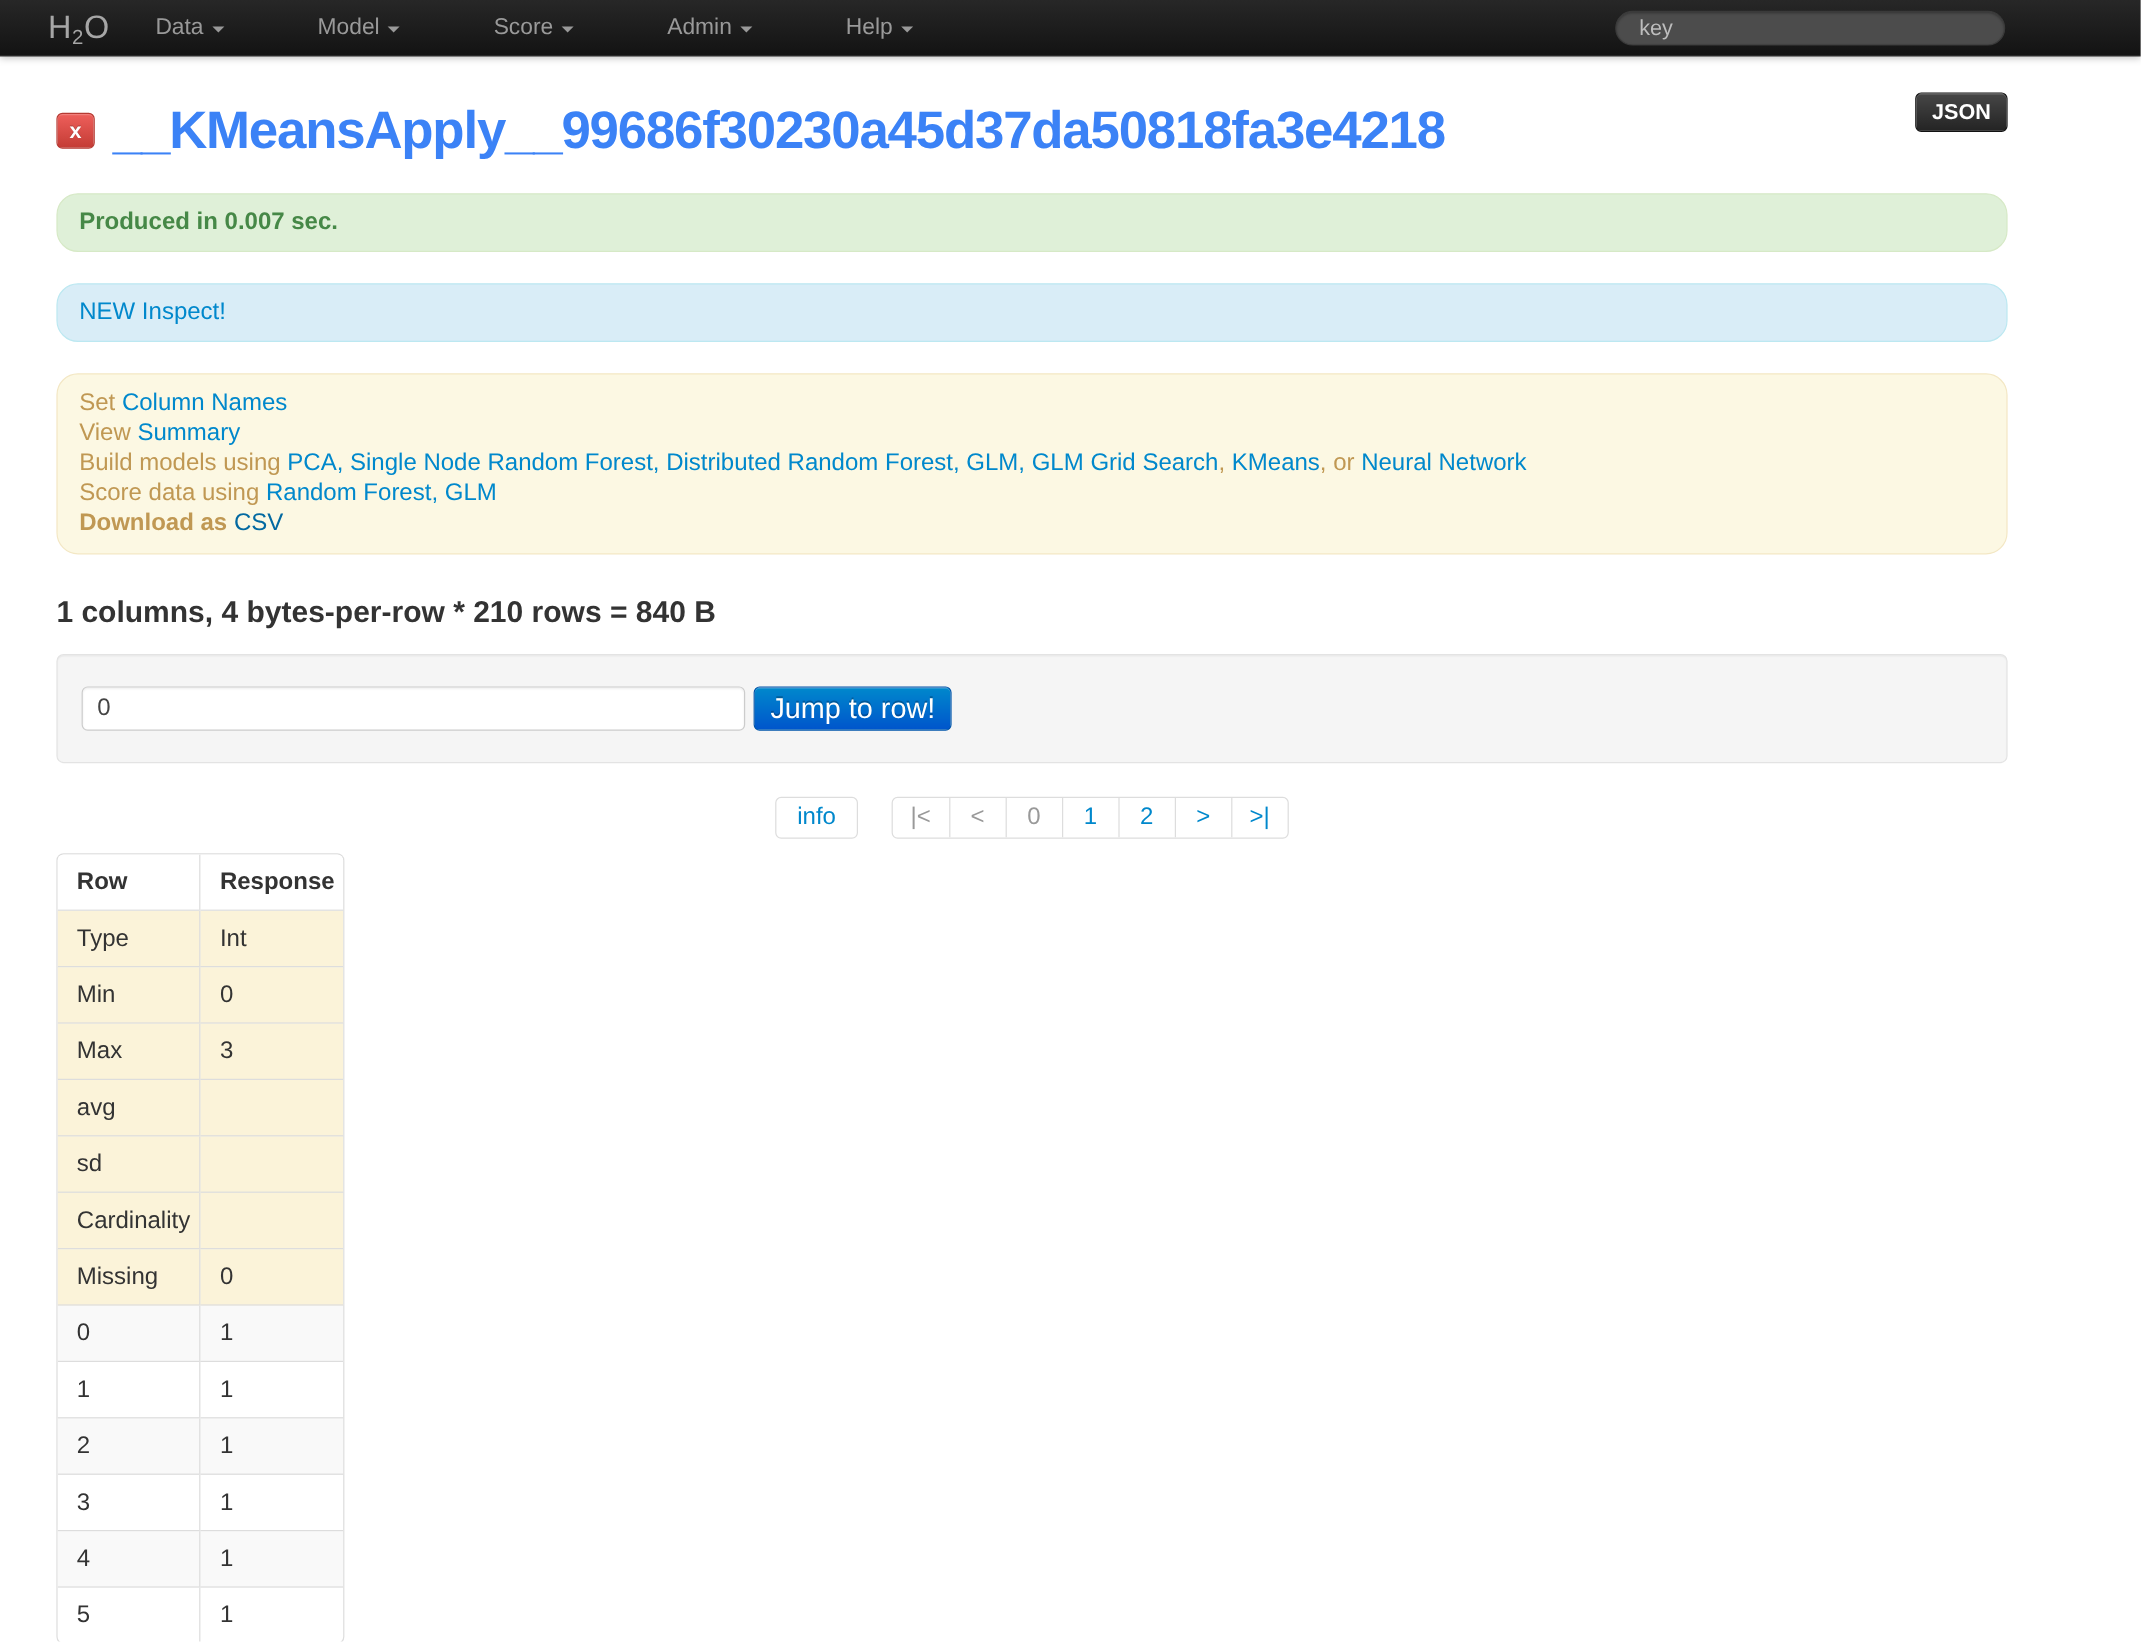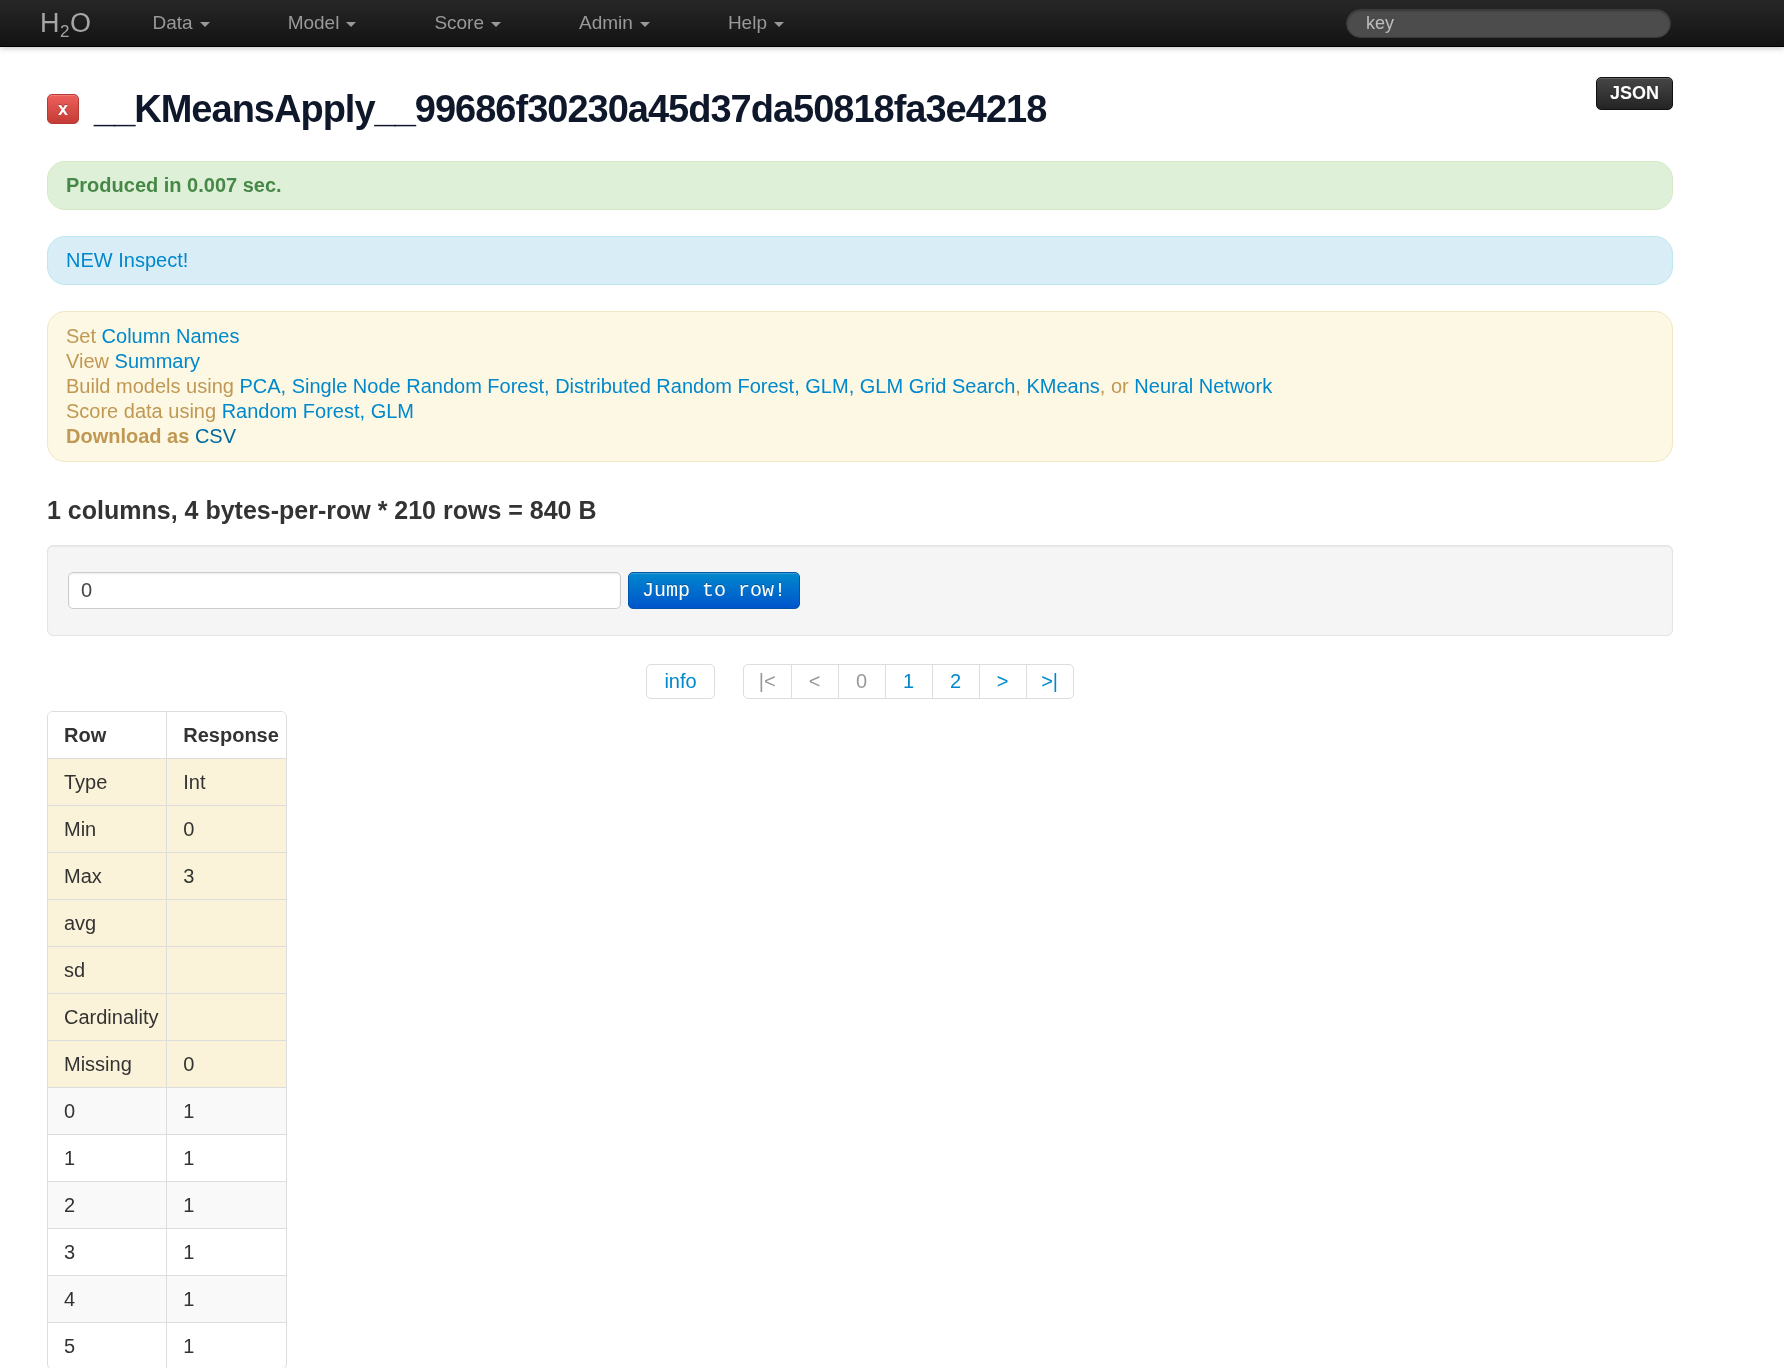--- a/index.html
+++ b/index.html
@@ -16,21 +16,21 @@
     background: linear-gradient(to bottom, #272727, #131313);
     border-bottom: 1px solid #000;
     display: flex;
     align-items: center;
     padding-left: 40px;
     box-shadow: 0 1px 6px rgba(0,0,0,.25);
   }
   .brand {
     color: #a6a6a6;
     font-size: 27px;
-    margin-right: 44px;
+    margin-right: 21px;
     cursor: pointer;
     letter-spacing: 0.5px;
   }
   .brand .sub { font-size: 17px; position: relative; bottom: -5px; }
   .nav-items { display: flex; list-style: none; gap: 32px; }
   .nav-item {
     color: #999;
     font-size: 19px;
     padding: 0 17px;
     margin-right: 12px;
@@ -85,23 +85,23 @@
     font-size: 18px;
     line-height: 28px;
     text-align: center;
     cursor: pointer;
     margin-right: 15px;
     text-shadow: 0 -1px 0 rgba(0,0,0,.25);
     box-shadow: inset 0 1px 0 rgba(255,255,255,.2);
     flex: 0 0 auto;
   }
   .page-title {
-    font-size: 38px;
-    font-weight: bold;
-    color: #0f172a;
+    font-size: 44px;
+    font-weight: bold;
+    color: #3b82f6;
     letter-spacing: -1px;
     white-space: nowrap;
   }
   .btn-json {
     position: absolute;
     right: 0; top: -6px;
     background: linear-gradient(to bottom, #464646, #242424);
     border: 1px solid #111;
     border-radius: 5px;
     color: #fff;
@@ -174,25 +174,25 @@
     font-family: "Liberation Sans", sans-serif;
   }
   .btn-primary {
     margin-left: 7px;
     height: 37px;
     padding: 0 13px;
     background: linear-gradient(to bottom, #0088cc, #0055cc);
     border: 1px solid #0055aa;
     border-radius: 5px;
     color: #fff;
-    font-size: 20px;
+    font-size: 24px;
     cursor: pointer;
     text-shadow: 0 -1px 0 rgba(0,0,0,.25);
     box-shadow: inset 0 1px 0 rgba(255,255,255,.2);
-    font-family: Liberation Mono, monospace;
+    font-family: Liberation Sans, sans-serif;
   }
 
   
   .pagination-row {
     display: flex;
     justify-content: center;
     align-items: flex-start;
     margin: 28px 0 12px;
     gap: 28px;
   }

